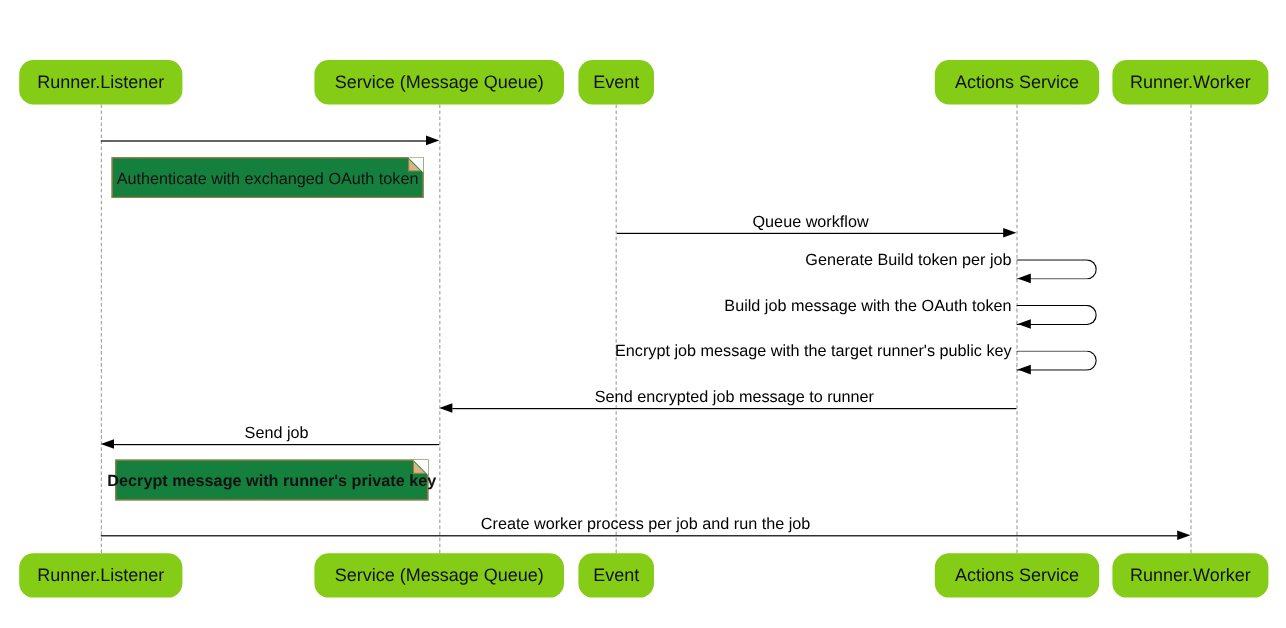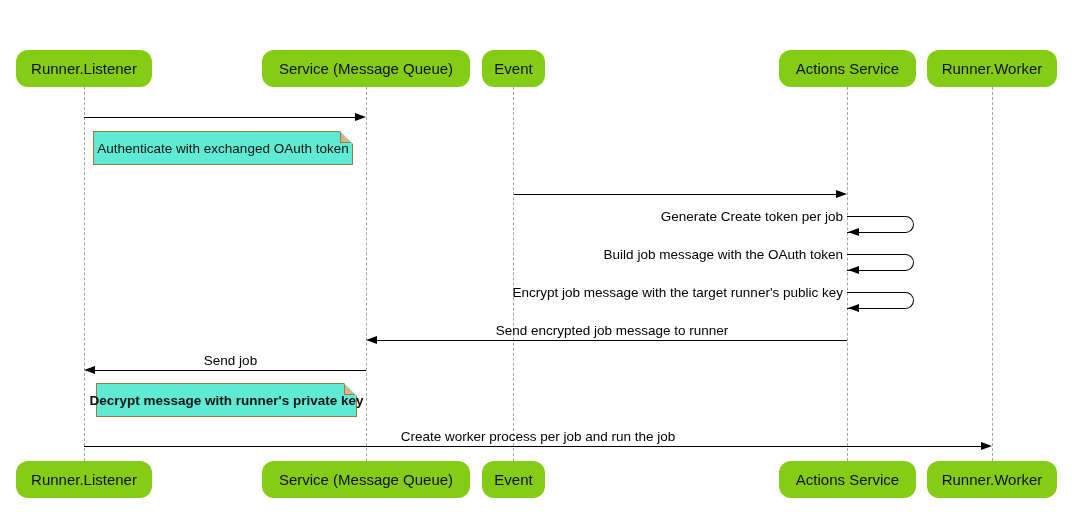--- a/index.html
+++ b/index.html
@@ -15,21 +15,21 @@
   .arrow-r{position:absolute;width:0;height:0;border-top:4.5px solid transparent;
            border-bottom:4.5px solid transparent;border-left:11px solid #000000;}
   .arrow-l{position:absolute;width:0;height:0;border-top:4.5px solid transparent;
            border-bottom:4.5px solid transparent;border-right:11px solid #000000;}
   .msg-label{position:absolute;height:16px;line-height:16px;text-align:center;
              font-size:13.5px;color:#000000;white-space:nowrap;}
   .loop-label{position:absolute;height:16px;line-height:16px;text-align:right;
               font-size:13.5px;color:#000000;white-space:nowrap;}
   .self-loop{position:absolute;box-sizing:border-box;width:67px;height:17px;
              border:1.4px solid #000000;border-left:none;border-radius:0 9px 9px 0;}
-  .note{position:absolute;box-sizing:border-box;background:#5eead4;border:1px solid #9e7a45;
+  .note{position:absolute;box-sizing:border-box;background:#15803d;border:1px solid #9e7a45;
         height:34px;display:flex;align-items:center;justify-content:center;
         font-size:13.5px;color:#111111;white-space:nowrap;}
   .note::before{content:"";position:absolute;top:-1px;right:-1px;width:13px;height:13px;
         background:#ffffff;clip-path:polygon(0 0,100% 0,100% 100%);}
   .note::after{content:"";position:absolute;top:0;right:1px;width:11px;height:11px;
         background:#d9b586;clip-path:polygon(0 0,100% 100%,0 100%);
         border-left:1px solid #9e7a45;border-bottom:1px solid #9e7a45;box-sizing:border-box;}
 </style>
 </head>
 <body>
@@ -47,24 +47,25 @@
   <div class="actor" style="left:262px;top:50px;width:208px;">Service (Message Queue)</div>
   <div class="actor" style="left:482px;top:50px;width:63px;">Event</div>
   <div class="actor" style="left:779px;top:50px;width:137px;">Actions Service</div>
   <div class="actor" style="left:927px;top:50px;width:130px;">Runner.Worker</div>
 
   <div class="line" style="left:84px;top:117px;width:272px;"></div>
   <div class="arrow-r" style="left:355px;top:113px;"></div>
 
   <div class="note" style="left:93px;top:131px;width:260px;">Authenticate with exchanged OAuth token</div>
 
+  <div class="msg-label" style="left:514px;top:177px;width:323px;">Queue workflow</div>
   <div class="line" style="left:514px;top:194px;width:323px;"></div>
   <div class="arrow-r" style="left:836px;top:190px;"></div>
 
-  <div class="loop-label" style="left:250px;top:209px;width:593px;">Generate Create token per job</div>
+  <div class="loop-label" style="left:250px;top:209px;width:593px;">Generate Build token per job</div>
   <div class="self-loop" style="left:847px;top:216px;"></div>
   <div class="arrow-l" style="left:848px;top:228px;"></div>
 
   <div class="loop-label" style="left:250px;top:247px;width:593px;">Build job message with the OAuth token</div>
   <div class="self-loop" style="left:847px;top:254px;"></div>
   <div class="arrow-l" style="left:848px;top:266px;"></div>
 
   <div class="loop-label" style="left:250px;top:285px;width:593px;">Encrypt job message with the target runner's public key</div>
   <div class="self-loop" style="left:847px;top:292px;"></div>
   <div class="arrow-l" style="left:848px;top:304px;"></div>

